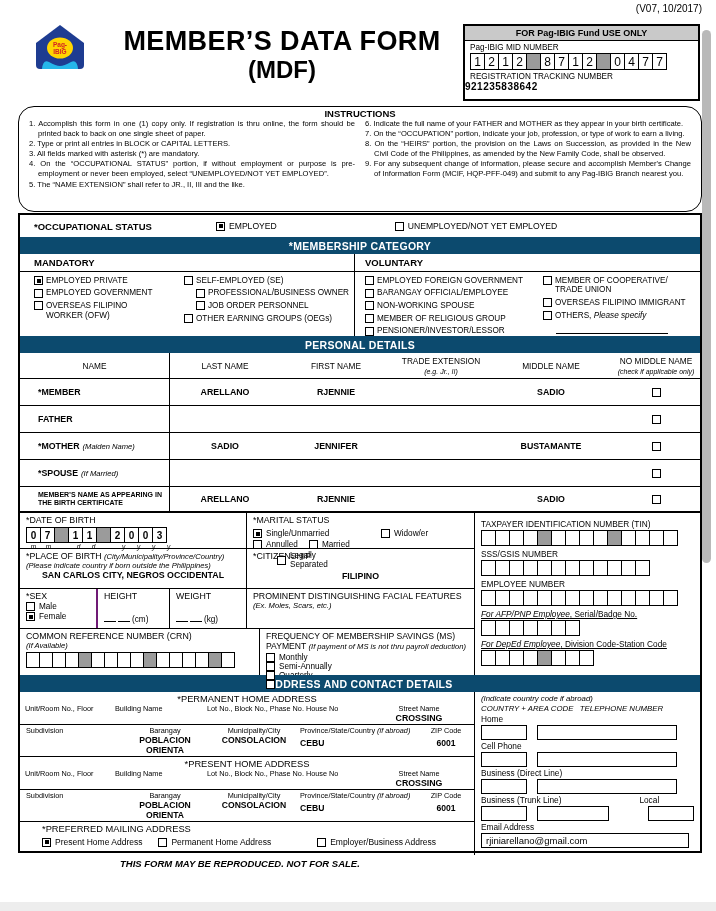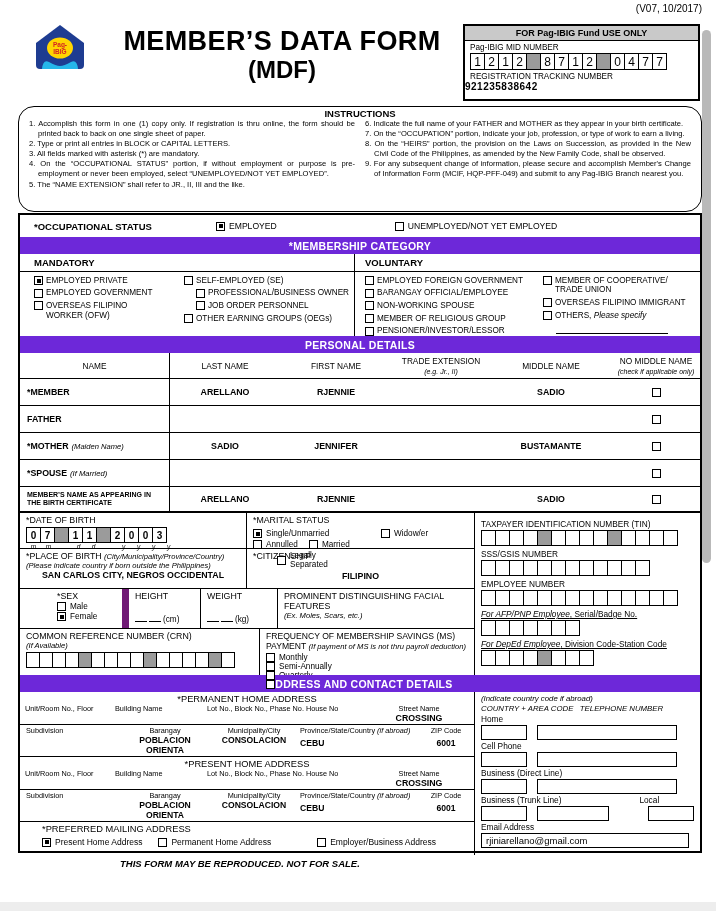--- a/index.html
+++ b/index.html
@@ -31,21 +31,21 @@
   .instr { position:absolute; top:106px; left:18px; width:684px; height:106px;
            border:1.5px solid #000; border-radius:16px; padding:1px 10px 2px; overflow:hidden; }
   .instr-title { text-align:center; font-weight:bold; font-size:9.5px; }
   .instr-cols { display:flex; gap:10px; }
   .instr-col { width:50%; font-size:7.6px; line-height:1.33; text-align:justify; }
   .ins { padding-left:9px; text-indent:-9px; }
 
   
   .form { position:absolute; top:213px; left:18px; width:684px; height:640px; border:2px solid #000;
           display:flex; flex-direction:column; }
-  .bar { height:17px; background:#6d28d9; color:#fff; font-weight:bold; font-size:10.5px;
+  .bar { height:17px; background:#0c4a6e; color:#fff; font-weight:bold; font-size:10.5px;
          display:flex; align-items:center; justify-content:center; letter-spacing:.3px; flex:0 0 auto; }
   .row-occ { height:22px; display:flex; align-items:center; font-size:8.6px; flex:0 0 auto; }
   .row-occ .lab { font-weight:bold; font-size:9.5px; margin-left:14px; width:150px; }
   .optline { display:flex; align-items:center; gap:4px; }
   .cb { flex:0 0 auto; width:9px; height:9px; border:1.5px solid #000; position:relative; background:#fff; }
   .cb.checked::after { content:""; position:absolute; left:1.5px; top:1.5px; right:1.5px; bottom:1.5px; background:#000; }
 
   .cat-hdr { height:18px; display:flex; border-bottom:1px solid #000; font-weight:bold; font-size:9.5px; align-items:center; flex:0 0 auto; }
   .cat-body { height:64px; display:flex; flex:0 0 auto; }
   .half-l { width:335px; border-right:1.5px solid #000; display:flex; padding:2px 0 0 14px; }
@@ -53,21 +53,21 @@
   .ocol { display:flex; flex-direction:column; }
   .opt { display:flex; gap:3px; font-size:8.2px; line-height:1.18; margin:1.5px 0; align-items:flex-start; }
   .opt .cb { margin-top:.5px; }
   .opt.ind { margin-left:12px; }
   .others-line { border-bottom:1px solid #000; width:112px; margin:6px 0 0 13px; height:6px; }
 
   .pt-hdr, .pt-row { display:grid; grid-template-columns:150px 110px 112px 98px 122px 88px; align-items:center; flex:0 0 auto; }
   .pt-hdr { height:26px; border-bottom:1.5px solid #000; font-size:8.3px; text-align:center; }
   .pt-row { height:27px; border-bottom:1px solid #000; }
   .pt-row.last { height:26px; border-bottom:2px solid #000; }
-  .pt-label { height:100%; display:flex; align-items:center; padding-left:7px; font-weight:bold; font-size:8.8px; border-right:1.5px solid #000; gap:3px; }
+  .pt-label { height:100%; display:flex; align-items:center; padding-left:18px; font-weight:bold; font-size:8.8px; border-right:1.5px solid #000; gap:3px; }
   .pt-label .sub { font-weight:normal; font-style:italic; font-size:7.6px; }
   .pt-label.small { font-size:7px; line-height:1.2; padding-right:4px; }
   .pt-val { text-align:center; font-weight:bold; font-size:8.8px; }
   .pt-cb { display:flex; justify-content:center; }
   .hsub { font-style:italic; font-size:7px; }
 
   .mid { height:162px; display:flex; flex:0 0 auto; }
   .mid-left { width:455px; border-right:1.5px solid #000; display:flex; flex-direction:column; }
   .mid-right { flex:1; padding:3px 6px 0; font-size:8.3px; }
   .ml-row { display:flex; border-bottom:1px solid #000; flex:0 0 auto; }
@@ -79,21 +79,21 @@
   .fval { font-weight:bold; font-size:8.8px; text-align:center; }
   .dcells { display:flex; margin-top:2px; }
   .dcell { width:15px; height:16px; border:1px solid #000; margin-right:-1px; font-size:10px; font-weight:bold;
            display:flex; align-items:center; justify-content:center; background:#fff; flex:0 0 auto; }
   .dcell.g { background:#9b9b9b; }
   .legend { display:flex; font-size:6.5px; font-style:italic; }
   .legend span { width:15px; text-align:center; flex:0 0 auto; }
   .mar-grid { display:flex; flex-wrap:wrap; margin-top:3px; font-size:8.2px; }
   .mar-grid .optline { margin:1px 0; }
   .w1 { width:104px; } .w2 { width:72px;padding-left:24px; } .w3 { width:56px; }
-  .sexcell { width:78px; border-right:7px solid #701a75; padding:2px 6px;margin-left:31px; }
+  .sexcell { width:78px; border-right:2px solid #701a75; padding:2px 6px; }
   .hwcell { width:72px; border-right:1px solid #000; padding:2px 6px; display:flex; flex-direction:column; justify-content:space-between; }
   .blank { display:inline-block; width:12px; border-bottom:1px solid #000; height:9px; margin-right:2px; }
   .unit { font-size:8.2px; }
   .idcells { display:flex; margin-top:1px; }
   .id-lab { font-size:8.3px; margin-top:3px; }
   .id-under { text-decoration:underline; }
   .ital { font-style:italic; }
   .freq-grid { display:flex; flex-wrap:wrap; margin-top:2px; font-size:8.2px; }
   .fw1 { width:100px; } .fw2 { width:110px; }
 

